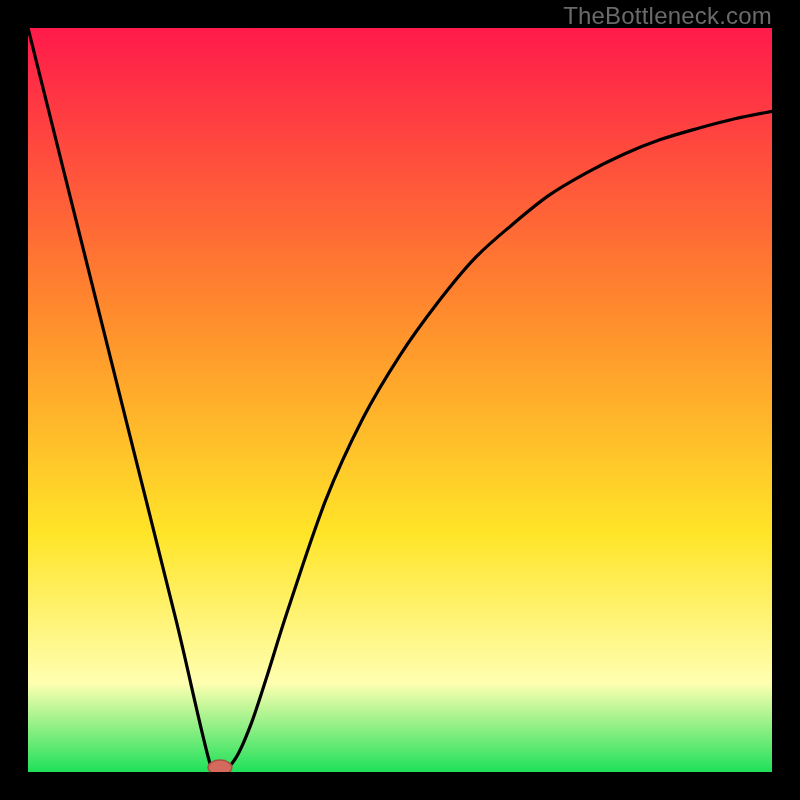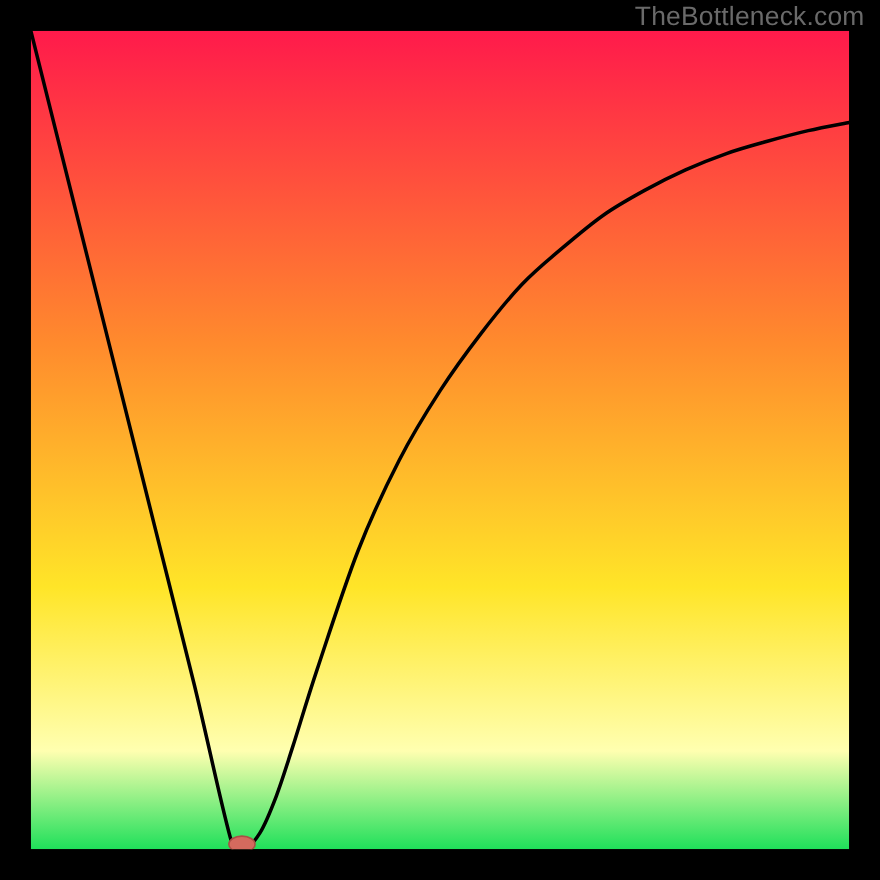--- a/index.html
+++ b/index.html
@@ -22,21 +22,21 @@
   .plot {
     position: absolute;
     left: 0;
     top: 0;
     width: 744px;
     height: 744px;
   }
   .watermark {
     position: absolute;
     top: 2px;
-    right: 14px;
+    right: 28px;
     color: #6a6a6a;
     font-size: 24px;
     letter-spacing: 0.2px;
     font-weight: 500;
   }
   svg { display: block; }
 </style>
 </head>
 <body>
 

